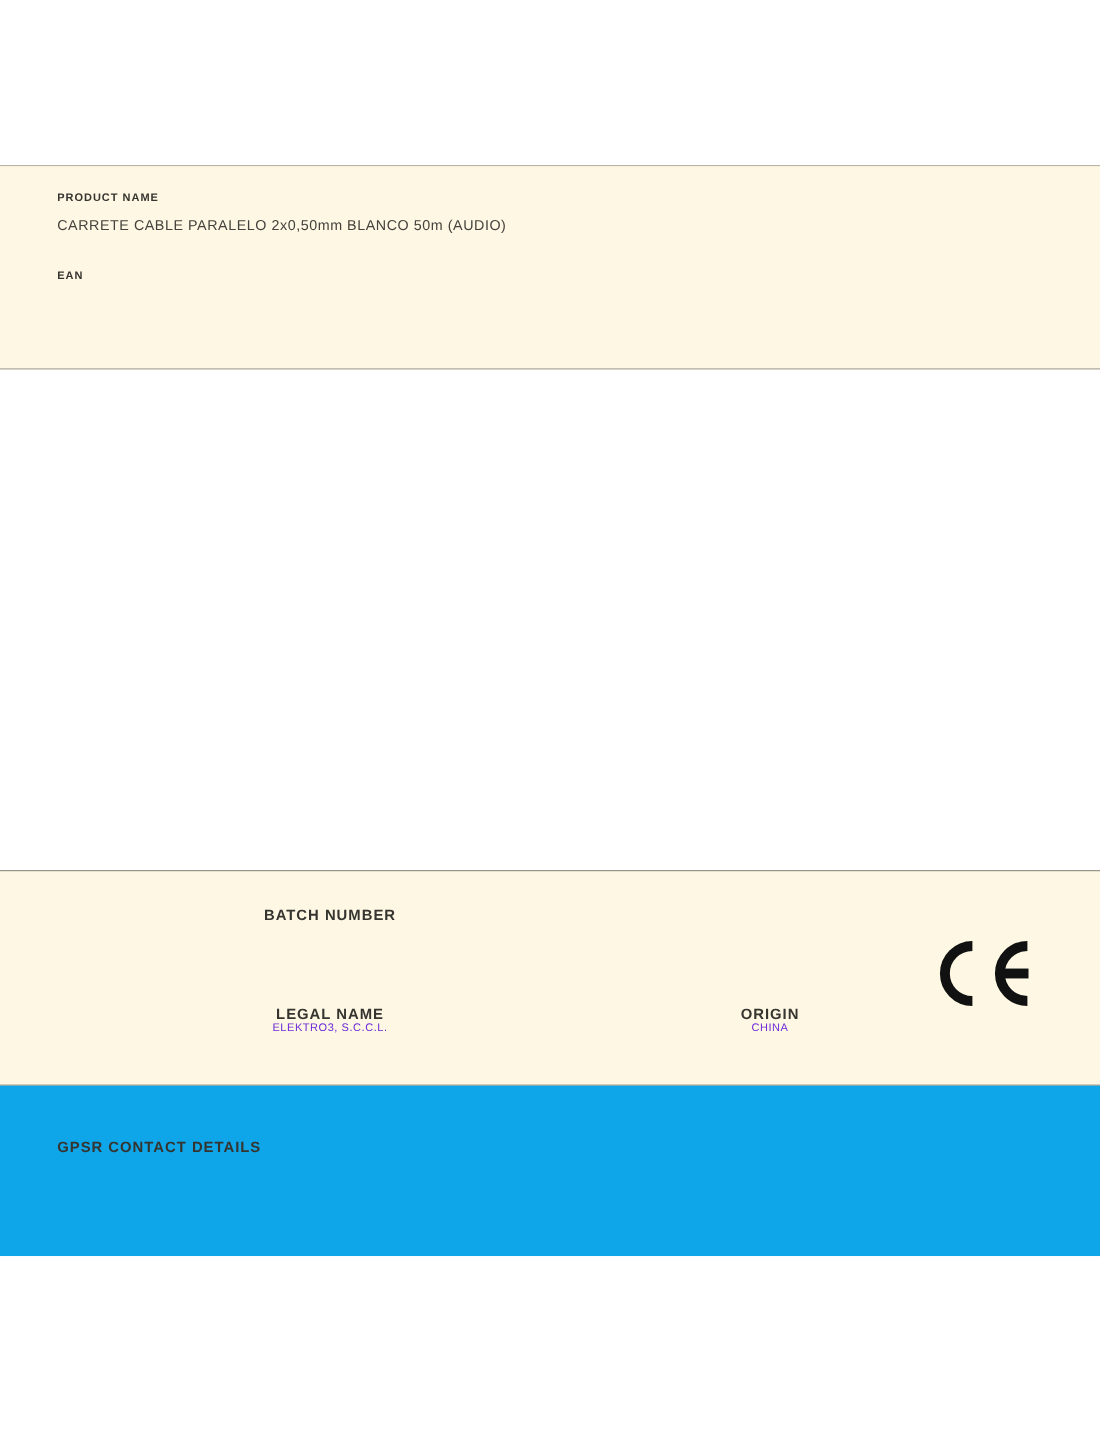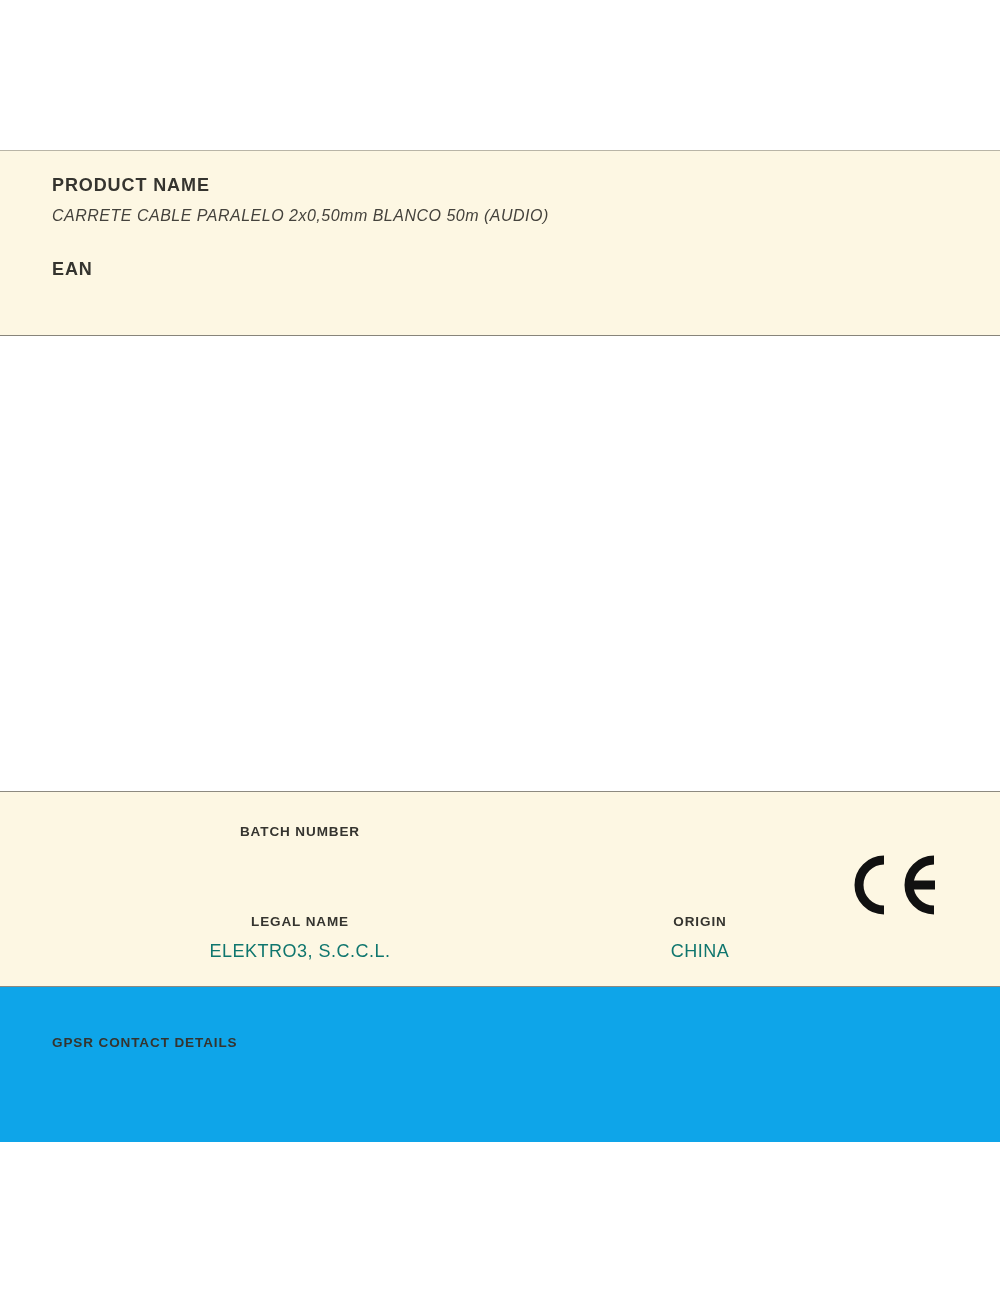--- a/index.html
+++ b/index.html
@@ -25,32 +25,31 @@
     height: 186px;
     background: #fdf7e3;
     border-top: 1px solid #b9b5a7;
     border-bottom: 1px solid #87847a;
     box-sizing: border-box;
   }
   .top-inner {
     padding: 24px 52px 0 52px;
   }
   .field-label {
-    font-size: 18px;
+    font-size: 10px;
     font-weight: bold;
     letter-spacing: 0.9px;
     color: #35342f;
     margin: 0 0 11px 0;
   }
   .field-value {
-    font-size: 16px;
+    font-size: 13px;
     letter-spacing: 0.5px;
     color: #44423c;
     margin: 0;
-    font-style: italic;
   }
   .spacer-block {
     height: 34px;
   }
 
   
   .mid-blank {
     position: absolute;
     left: 0;
     top: 336px;
@@ -81,24 +80,24 @@
     text-align: center;
   }
   .cell .c-label {
     font-size: 13.5px;
     font-weight: bold;
     letter-spacing: 0.9px;
     color: #35342f;
     white-space: nowrap;
   }
   .cell .c-value {
-    font-size: 18px;
+    font-size: 10px;
     letter-spacing: 0.5px;
-    color: #0f766e;
-    margin-top: 12px;
+    color: #6d28d9;
+    margin-top: 0;
     white-space: nowrap;
   }
   #cell-batch   { left: 150px; top: 32px;  width: 300px; }
   #cell-exp     { left: 550px; top: 32px;  width: 300px; }
   #cell-legal   { left: 150px; top: 122px; width: 300px; }
   #cell-origin  { left: 550px; top: 122px; width: 300px; }
 
   .ce-mark {
     position: absolute;
     right: 58px;

